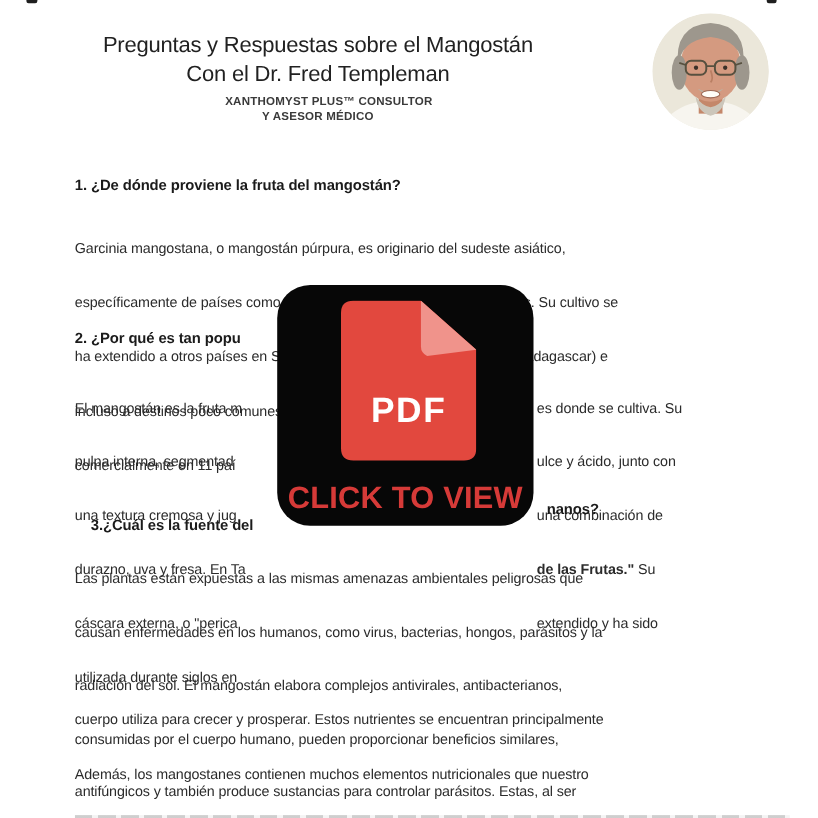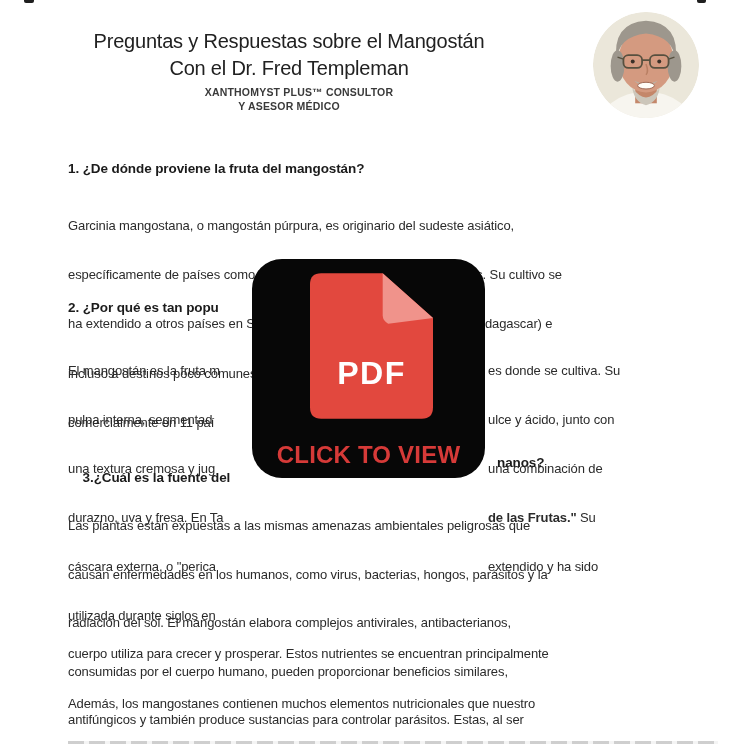--- a/index.html
+++ b/index.html
@@ -33,21 +33,21 @@
   .p3 .ln{line-height:18.6px;}
   .p4 .ln{line-height:19.6px;}
   .fr{position:absolute;left:420px;top:0;white-space:pre;}
   .fr-h{position:absolute;left:429px;top:0;white-space:pre;}
   .hrow{position:relative;white-space:pre;}
 
   .overlay{position:absolute;left:252px;top:259px;width:233px;height:219px;
     background:var(--overlay_bg);border-radius:30px;cursor:pointer;z-index:10;}
   .pdficon{position:absolute;left:58px;top:14px;width:123px;height:146px;}
   .cta{position:absolute;left:0;bottom:9px;width:100%;text-align:center;
-    font-size:24px;font-weight:700;color:var(--cta_red);letter-spacing:0.2px;white-space:pre;}
+    font-size:28px;font-weight:700;color:var(--cta_red);letter-spacing:0.2px;white-space:pre;}
 
   .remnant{position:absolute;left:68px;top:741px;width:650px;height:2.5px;opacity:.85;
     background:repeating-linear-gradient(90deg,#c6c6c6 0 16px,#f2f2f2 16px 21px);}
 </style>
 </head>
 <body>
 
 <div class="page">
 
   <div class="mark mark-l"></div>

